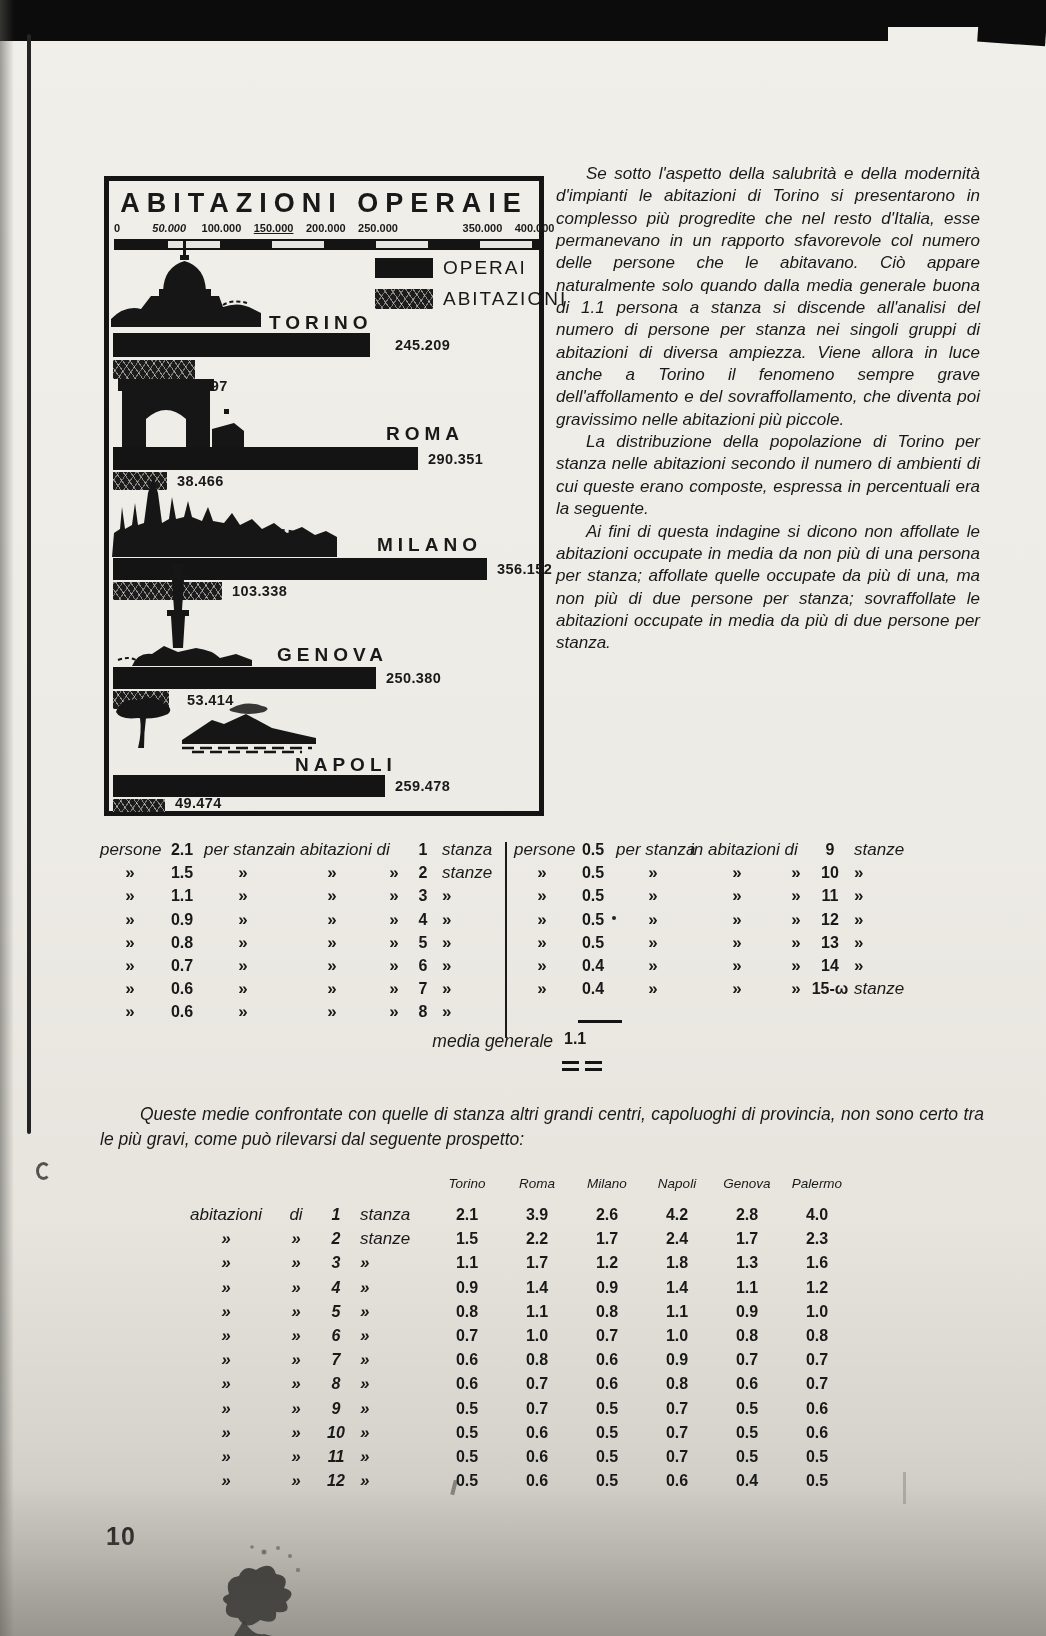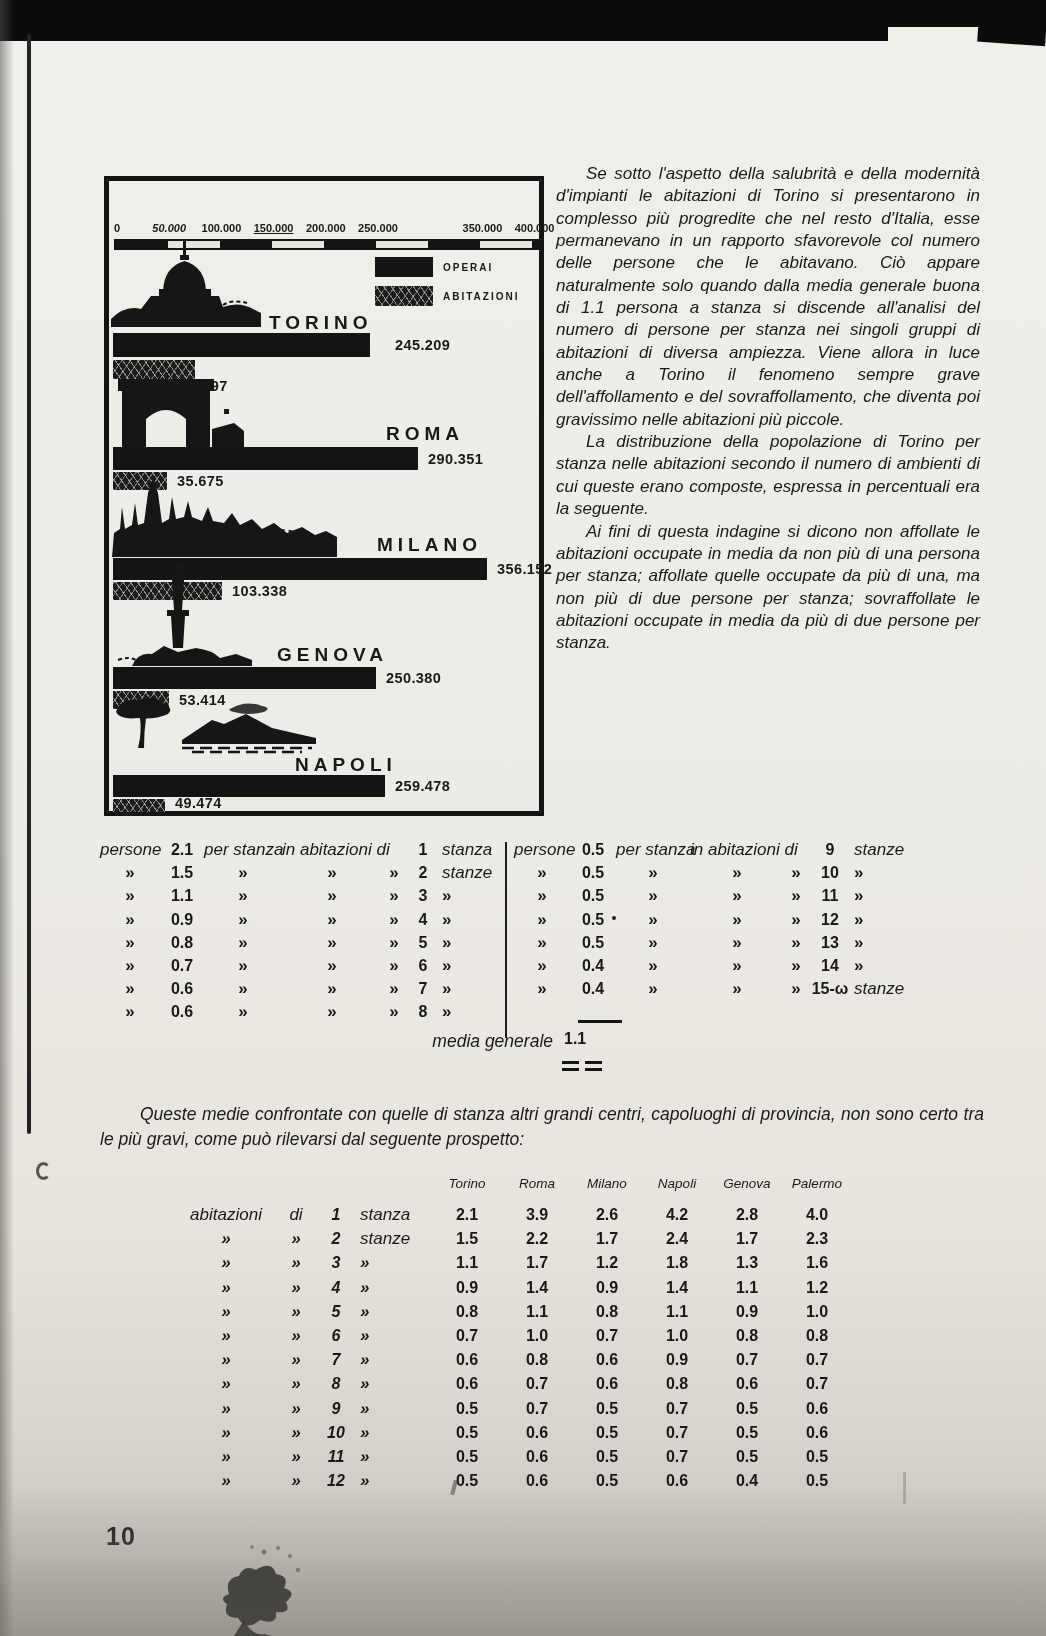--- a/index.html
+++ b/index.html
@@ -57,21 +57,21 @@
   .g4 .illus{left:3px;top:497px;width:215px;height:76px}
   .g4 .city{left:186px;top:573px}
   .g4 .opbar{left:4px;top:594px;height:22px}  .g4 .opval{top:597px}
   .g4 .abbar{left:4px;top:618px;height:13px}  .g4 .abval{top:614px}
   #legend{left:266px;top:76px}
   .leg-row{display:flex;align-items:center;margin-bottom:9px}
   .swatch{width:58px;height:20px;margin-right:10px;background:#141414;display:inline-block}
   .swatch.hatch{background-color:#1c1c1c;
     background-image:repeating-linear-gradient(55deg,rgba(233,231,225,.55) 0 1px,transparent 1px 6px),
                      repeating-linear-gradient(-55deg,rgba(233,231,225,.45) 0 1px,transparent 1px 7px)}
-  .leg-label{font-weight:bold;font-size:10px;letter-spacing:2px}
+  .leg-label{font-weight:normal;font-size:19px;letter-spacing:2px}
   
   #bodycol{left:556px;top:163px;width:424px;font-size:17px;line-height:22.35px;font-style:italic;text-align:justify}
   #bodycol p{margin:0;text-indent:30px}
   #bodycol p.noindent{text-indent:0}
   
   .viv-row{display:grid;height:23.2px;font-size:17px;font-style:italic;align-items:baseline}
   #vivleft{left:100px;top:840px;width:402px}
   #vivleft .viv-row{grid-template-columns:60px 44px 78px 100px 24px 34px 60px}
   #vivright{left:514px;top:840px;width:386px}
   #vivright .viv-row{grid-template-columns:56px 46px 74px 94px 24px 44px 46px}
@@ -104,20 +104,21 @@
 <div class="abs" id="topbar2"></div>
 <div class="abs" id="topbar3"></div>
 <div class="abs" id="gutter"></div>
 <div class="abs" id="spineline"></div>
 <div class="abs" id="markc"></div>
 <div class="abs" id="ink-dash1"></div>
 <div class="abs" id="ink-dash2"></div>
 <div class="abs" id="speck-dot"></div>
 
 <div class="abs" id="chartbox">
+  <div class="abs" id="chart-title">ABITAZIONI OPERAIE</div>
   <div class="abs" id="axis-ticks">
       <span class="tick" style="left: 8px;">0</span>
       <span class="tick" style="left: 60.2px; font-style: italic;">50.000</span>
       <span class="tick" style="left: 112.4px;">100.000</span>
       <span class="tick" style="left: 164.6px; text-decoration: underline;">150.000</span>
       <span class="tick" style="left: 216.8px;">200.000</span>
       <span class="tick" style="left: 269px;">250.000</span>
       <span class="tick" style="left: 337px; margin-top: 18px;">300.000</span>
       <span class="tick" style="left: 373.4px;">350.000</span>
       <span class="tick" style="left: 425.6px;">400.000</span>
@@ -163,21 +164,21 @@
         <path fill-rule="evenodd" d="M10 12 H98 V68 H10 Z M34 40 Q54 22 74 40 L74 68 H34 Z"></path>
         <path d="M100 50 l22 -6 10 8 v16 h-32 z"></path>
             <rect x="112" y="30" width="5" height="5"></rect>
       </g>
         </svg>
       </span>
     <span class="city">ROMA</span>
     <div class="bar opbar" style="width: 305px;"></div>
     <span class="val opval" style="left: 319px;">290.351</span>
     <div class="bar abbar" style="width: 54px;"></div>
-    <span class="val abval" style="left: 68px;">35.675</span>
+    <span class="val abval" style="left: 68px;">38.466</span>
   </div>
 
   <div class="city-group g2">
     <span class="illus">
       <svg viewBox="0 0 225 84">
         <path class="ink" d="M0 84 L2 60 L8 56 L10 34 L13 56 L20 52 L23 30 L26 52 L32 50 L36 20 L39 10 L41 4 L43 10 L46 20 L50 50 L57 46 L60 24 L64 46 L72 44 L76 28 L80 44 L90 48 L96 34 L101 48 L112 50 L120 40 L128 52 L140 46 L150 56 L162 50 L175 60 L190 54 L203 62 L214 58 L225 64 L225 84 Z"></path>
         <path d="M120 64 q20 -8 40 -4 M150 60 q18 -6 36 0" stroke="#161616" stroke-width="2" fill="none" stroke-dasharray="5 4"></path>
       </svg>
       </span>
     <span class="city">MILANO</span>
@@ -199,21 +200,21 @@
             <path d="M59 52 L73 52 L71 84 L61 84 Z"></path>
         <path d="M20 102 Q26 88 40 90 L52 82 L66 88 L84 84 Q100 86 108 94 L124 90 L140 96 V102 Z"></path>
         <path d="M6 96 q10 -4 18 0" stroke="#161616" stroke-width="2" fill="none" stroke-dasharray="4 3"></path>
       </g>
         </svg>
       </span>
     <span class="city">GENOVA</span>
     <div class="bar opbar" style="width: 263px;"></div>
     <span class="val opval" style="left: 277px;">250.380</span>
     <div class="bar abbar" style="width: 56px;"></div>
-    <span class="val abval" style="left: 70px;">53.414</span>
+    <span class="val abval" style="left: 78px;">53.414</span>
   </div>
 
   <div class="city-group g4">
     <span class="illus">
       <svg viewBox="0 0 215 76">
           <g class="ink">
         <path d="M4 34 Q8 20 26 22 Q44 16 52 26 Q62 30 56 36 Q42 42 26 40 Q8 42 4 34 Z"></path>
         <path d="M28 40 Q30 54 26 70 L32 70 Q32 54 34 40 Z"></path>
         <path d="M70 62 L100 42 L112 46 L134 36 L160 50 L186 56 L204 60 L204 66 L70 66 Z"></path>
         <path d="M120 30 q14 -8 30 -2 q10 2 2 6 q-16 4 -30 0 q-8 -2 -2 -4 Z" opacity=".85"></path>

